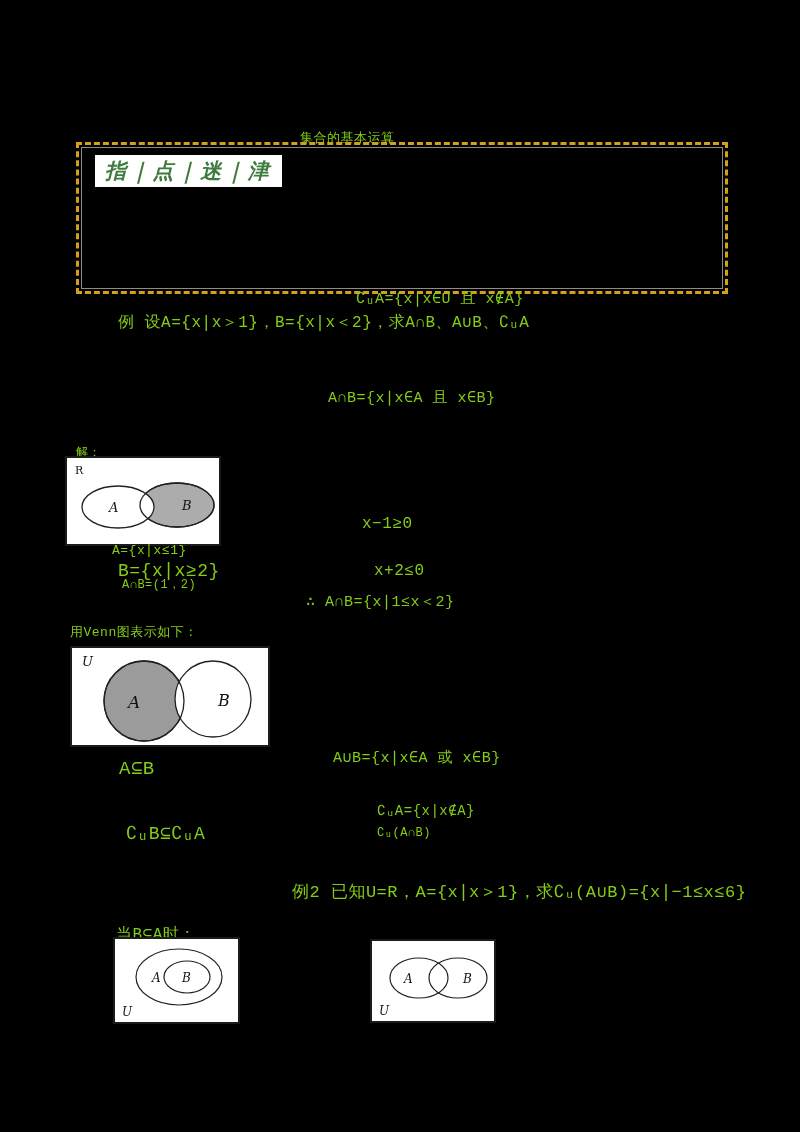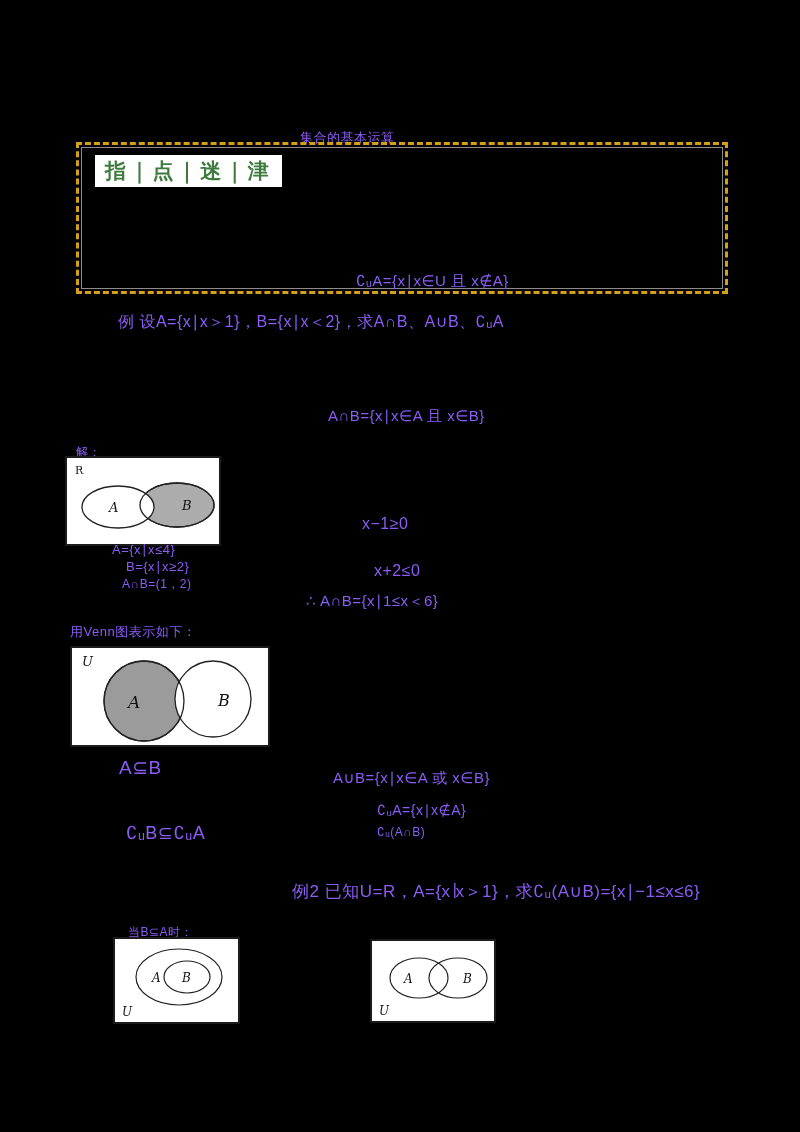--- a/index.html
+++ b/index.html
@@ -5,100 +5,101 @@
   * { margin:0; padding:0; box-sizing:border-box; }
   html,body { background:#000; }
   body {
     width:800px; height:1132px; position:relative; overflow:hidden;
     font-family:"DejaVu Serif", serif;
   }
   .page { position:absolute; left:0; top:0; width:800px; height:1132px; background:#000; }
 
   
   .smudge {
-    position:absolute; color:#8b5cf6; white-space:nowrap;
+    position:absolute; color:#84cc16; white-space:nowrap;
     filter:blur(0.55px); letter-spacing:0.5px;
-    font-family:Liberation Sans, sans-serif;
+    font-family:Liberation Mono, monospace;
   }
 
   
   .callout {
     position:absolute; left:76px; top:142px; width:652px; height:152px;
     border:3px dashed #D4A017; background:transparent;
   }
   .callout-inner {
     position:absolute; inset:2px; border:1px solid rgba(255,255,255,0.55);
   }
   .callout-title {
     position:absolute; left:16px; top:10px;
     background:#fff; color:#3E7B3E;
     font-weight:bold; font-size:21px; letter-spacing:3px;
     padding:2px 10px;
     font-family:"DejaVu Sans", sans-serif;
+    font-style:italic;
   }
 
   
   .figure { position:absolute; background:#fff; border:2px solid #1b1b1b; }
   .figure svg { display:block; }
   svg text { font-family:"DejaVu Serif", serif; fill:#111; }
 </style>
 </head>
 <body>
 
 <div class="page">
 
   <div class="smudge" style="left:300px;top:129px;font-size:13px">集合的基本运算</div>
 
   <div class="callout">
     <div class="callout-inner"></div>
     <div class="callout-title">指｜点｜迷｜津</div>
   </div>
 
-  <div class="smudge" style="left:356px;top:272px;font-size:15px">∁ᵤA={x∣x∈U 且 x∉A}</div>
+  <div class="smudge" style="left:356px;top:289px;font-size:15px">∁ᵤA={x∣x∈U 且 x∉A}</div>
   <div class="smudge" style="left:118px;top:312px;font-size:16px">例 设A={x∣x＞1}，B={x∣x＜2}，求A∩B、A∪B、∁ᵤA</div>
-  <div class="smudge" style="left:328px;top:407px;font-size:15px">A∩B={x∣x∈A 且 x∈B}</div>
+  <div class="smudge" style="left:328px;top:388px;font-size:15px">A∩B={x∣x∈A 且 x∈B}</div>
   <div class="smudge" style="left:76px;top:444px;font-size:12px">解：</div>
 
   <div class="figure" style="left:65px;top:456px;width:156px;height:90px">
     <svg width="152" height="86" viewBox="0 0 152 86">
       <text x="8" y="16" font-size="11">R</text>
       <ellipse cx="110" cy="47" rx="37" ry="22" stroke="#222" stroke-width="1.3" fill="#ACACAC"></ellipse>
       <ellipse cx="51" cy="49" rx="36" ry="21" fill="#ffffff" stroke="#222" stroke-width="1.3"></ellipse>
       <ellipse cx="110" cy="47" rx="37" ry="22" fill="none" stroke="#222" stroke-width="1.3"></ellipse>
       <text x="42" y="54" font-size="13" font-style="italic">A</text>
       <text x="115" y="52" font-size="13" font-style="italic">B</text>
     </svg>
   </div>
 
-  <div class="smudge" style="left:112px;top:542px;font-size:13px">A={x∣x≤4}</div>
-  <div class="smudge" style="left:126px;top:559px;font-size:13px">B={x∣x≥2}</div>
+  <div class="smudge" style="left:112px;top:542px;font-size:13px">A={x∣x≤1}</div>
+  <div class="smudge" style="left:118px;top:559px;font-size:18px">B={x∣x≥2}</div>
   <div class="smudge" style="left:122px;top:576px;font-size:12px">A∩B=(1，2)</div>
   <div class="smudge" style="left:362px;top:515px;font-size:16px">x−1≥0</div>
   <div class="smudge" style="left:374px;top:562px;font-size:16px">x+2≤0</div>
-  <div class="smudge" style="left:306px;top:592px;font-size:15px">∴ A∩B={x∣1≤x＜6}</div>
+  <div class="smudge" style="left:306px;top:592px;font-size:15px">∴ A∩B={x∣1≤x＜2}</div>
   <div class="smudge" style="left:70px;top:623px;font-size:13px">用Venn图表示如下：</div>
 
   <div class="figure" style="left:70px;top:646px;width:200px;height:101px">
     <svg width="196" height="97" viewBox="0 0 196 97">
       <text x="10" y="18" font-size="13" font-style="italic">U</text>
       <circle cx="72" cy="53" r="40" stroke="#222" stroke-width="1.3" fill="#9B9B9B"></circle>
       <circle cx="141" cy="51" r="38" fill="#ffffff" stroke="#222" stroke-width="1.3"></circle>
       <circle cx="72" cy="53" r="40" fill="none" stroke="#222" stroke-width="1.3"></circle>
       <text x="56" y="60" font-size="17" font-style="italic">A</text>
       <text x="146" y="58" font-size="16" font-style="italic">B</text>
     </svg>
   </div>
 
-  <div class="smudge" style="left:333px;top:769px;font-size:15px">A∪B={x∣x∈A 或 x∈B}</div>
+  <div class="smudge" style="left:333px;top:748px;font-size:15px">A∪B={x∣x∈A 或 x∈B}</div>
   <div class="smudge" style="left:377px;top:802px;font-size:14px">∁ᵤA={x∣x∉A}</div>
   <div class="smudge" style="left:377px;top:825px;font-size:12px">∁ᵤ(A∩B)</div>
   <div class="smudge" style="left:119px;top:756px;font-size:19px">A⊆B</div>
   <div class="smudge" style="left:126px;top:822px;font-size:18px">∁ᵤB⊆∁ᵤA</div>
   <div class="smudge" style="left:292px;top:880px;font-size:17px">例2 已知U=R，A={x∣x＞1}，求∁ᵤ(A∪B)={x∣−1≤x≤6}</div>
-  <div class="smudge" style="left:128px;top:924px;font-size:12px">当B⊆A时：</div>
+  <div class="smudge" style="left:116px;top:924px;font-size:16px">当B⊆A时：</div>
 
   <div class="figure" style="left:113px;top:937px;width:127px;height:87px">
     <svg width="123" height="83" viewBox="0 0 123 83">
       <ellipse cx="64" cy="38" rx="43" ry="28" fill="none" stroke="#222" stroke-width="1.2"></ellipse>
       <ellipse cx="72" cy="38" rx="23" ry="16" fill="none" stroke="#222" stroke-width="1.2"></ellipse>
       <text x="37" y="43" font-size="12" font-style="italic">A</text>
       <text x="67" y="43" font-size="12" font-style="italic">B</text>
       <text x="7" y="77" font-size="12" font-style="italic">U</text>
     </svg>
   </div>

